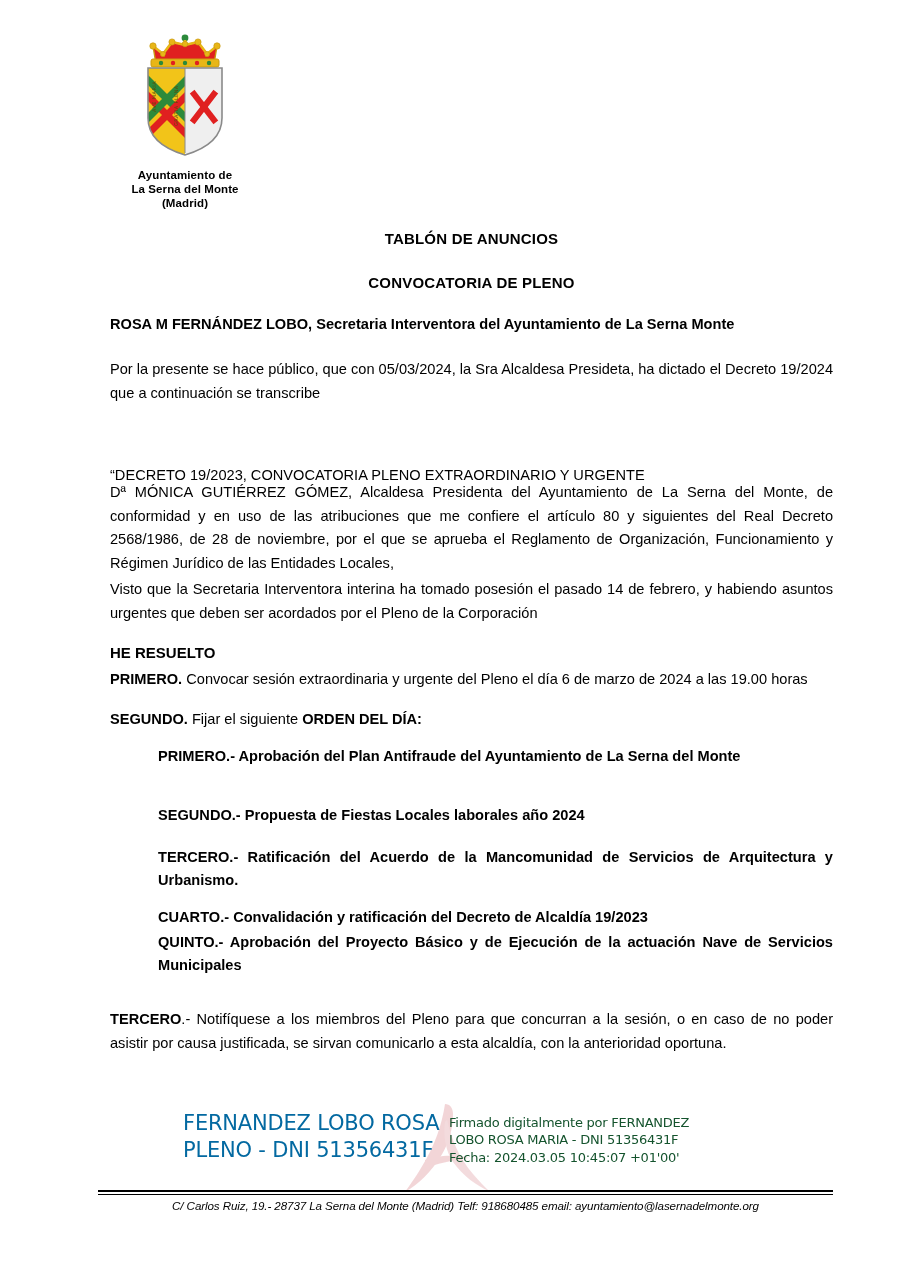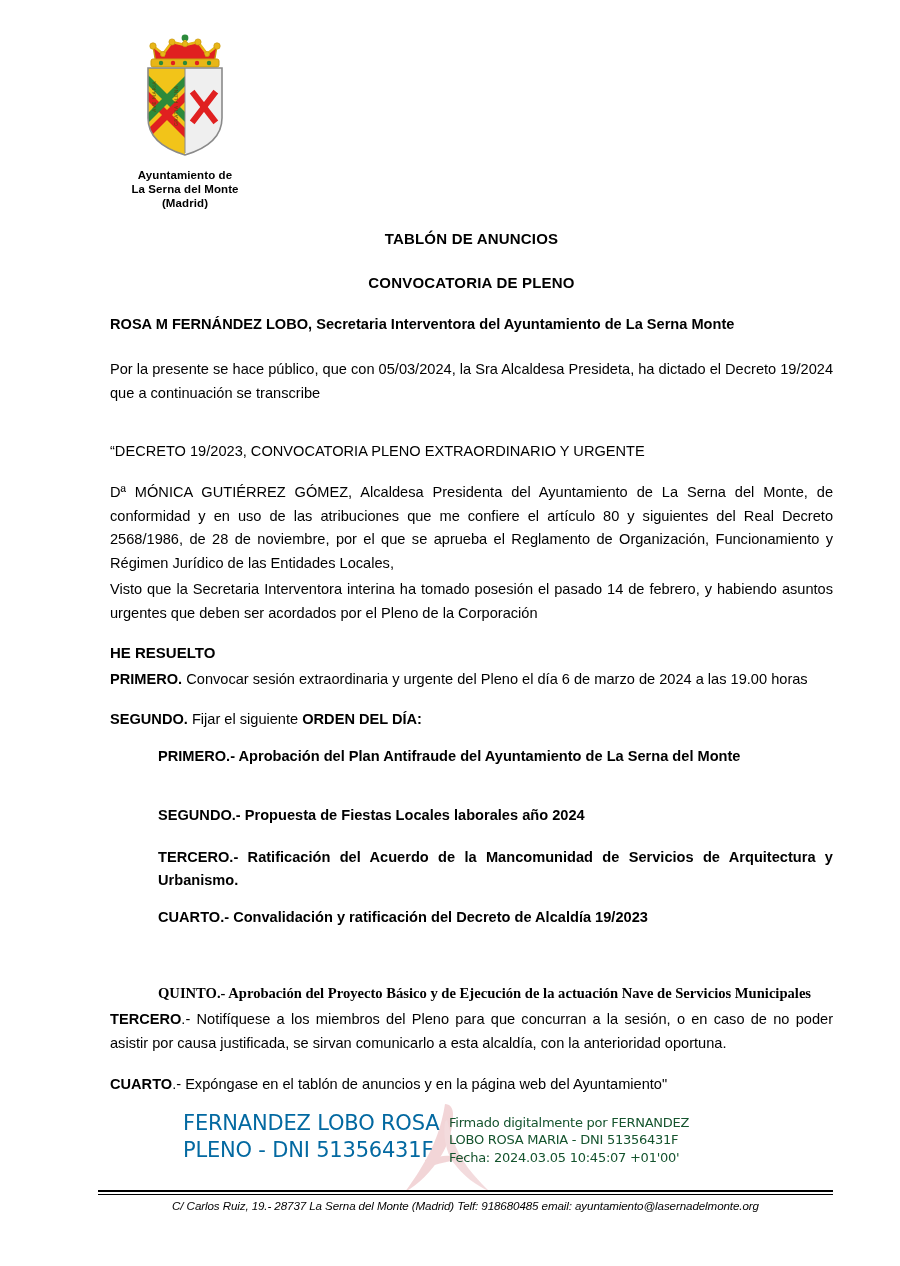--- a/index.html
+++ b/index.html
@@ -67,21 +67,21 @@
     font-size: 14.6px;
     line-height: 1.62;
     text-align: justify;
     text-justify: inter-word;
   }
   .body-block.left { text-align: left; }
   .b { font-weight: bold; }
 
   #p-secretaria { top: 313px; }
   #p-porlapresente { top: 358px; }
-  #p-decreto-head { top: 440px; }
+  #p-decreto-head { top: 464px; }
   #p-monica { top: 481px; }
   #p-visto { top: 578px; }
 
   #h-heresuelto {
     top: 641px;
     font-weight: bold;
     font-size: 15px;
   }
   #p-primero { top: 668px; }
   #p-segundo { top: 708px; }
@@ -93,21 +93,21 @@
     font-size: 14.6px;
     line-height: 1.6;
     font-weight: bold;
     text-align: justify;
     text-justify: inter-word;
   }
   #ag-0 { top: 745px; }
   #ag-1 { top: 804px; }
   #ag-2 { top: 846px; }
   #ag-3 { top: 906px; }
-  #ag-4 { top: 982px; font-family: Liberation Serif, serif; }
+  #ag-4 { top: 931px; }
 
   #p-tercero-cierre { top: 1008px; }
   #p-cuarto-cierre  { top: 1073px; }
 
   
   .signature {
     position: absolute;
     left: 183px;
     top: 1108px;
     width: 540px;
@@ -278,23 +278,20 @@
   <div class="agenda-item" id="ag-0">PRIMERO.- Aprobación del Plan Antifraude del Ayuntamiento de La Serna del Monte</div>
   <div class="agenda-item" id="ag-1">SEGUNDO.- Propuesta de Fiestas Locales laborales año 2024</div>
   <div class="agenda-item" id="ag-2">TERCERO.-  Ratificación del Acuerdo de la Mancomunidad de Servicios de Arquitectura y Urbanismo.</div>
   <div class="agenda-item" id="ag-3">CUARTO.- Convalidación y ratificación del Decreto de Alcaldía 19/2023</div>
   <div class="agenda-item" id="ag-4">QUINTO.- Aprobación del Proyecto Básico y de Ejecución de la actuación Nave de Servicios Municipales</div>
 
   <div class="body-block" id="p-tercero-cierre">
     <span class="b">TERCERO</span><span>.- Notifíquese a los miembros del Pleno para que concurran a la sesión, o en caso de no poder asistir por causa justificada, se sirvan comunicarlo a esta alcaldía, con la anterioridad oportuna.</span>
   </div>
 
-  <div class="body-block left" id="p-cuarto-cierre">
-    <span class="b">CUARTO</span><span>.- Expóngase en el tablón de anuncios y en la página web del Ayuntamiento"</span>
-  </div>
 
   <div class="signature">
     <svg class="sig-mark" viewBox="0 0 90 92">
       <path d="M44 2 C41 22 34 44 20 66 C14 76 8 84 4 90 C18 82 30 70 40 54 C48 41 52 26 52 12 C52 6 49 2 44 2 Z" fill="#E8B4B8"></path>
       <path d="M46 18 C50 36 58 56 72 72 C78 79 84 85 88 89 C76 84 62 74 52 60 C45 50 42 34 44 20 Z" fill="#EBBFC3"></path>
       <path d="M24 58 C34 54 52 52 68 56 C52 58 36 62 24 66 Z" fill="#E8B4B8"></path>
     </svg>
     <div class="sig-name">
       <div>FERNANDEZ LOBO ROSA</div>
       <div>PLENO - DNI 51356431F</div>

